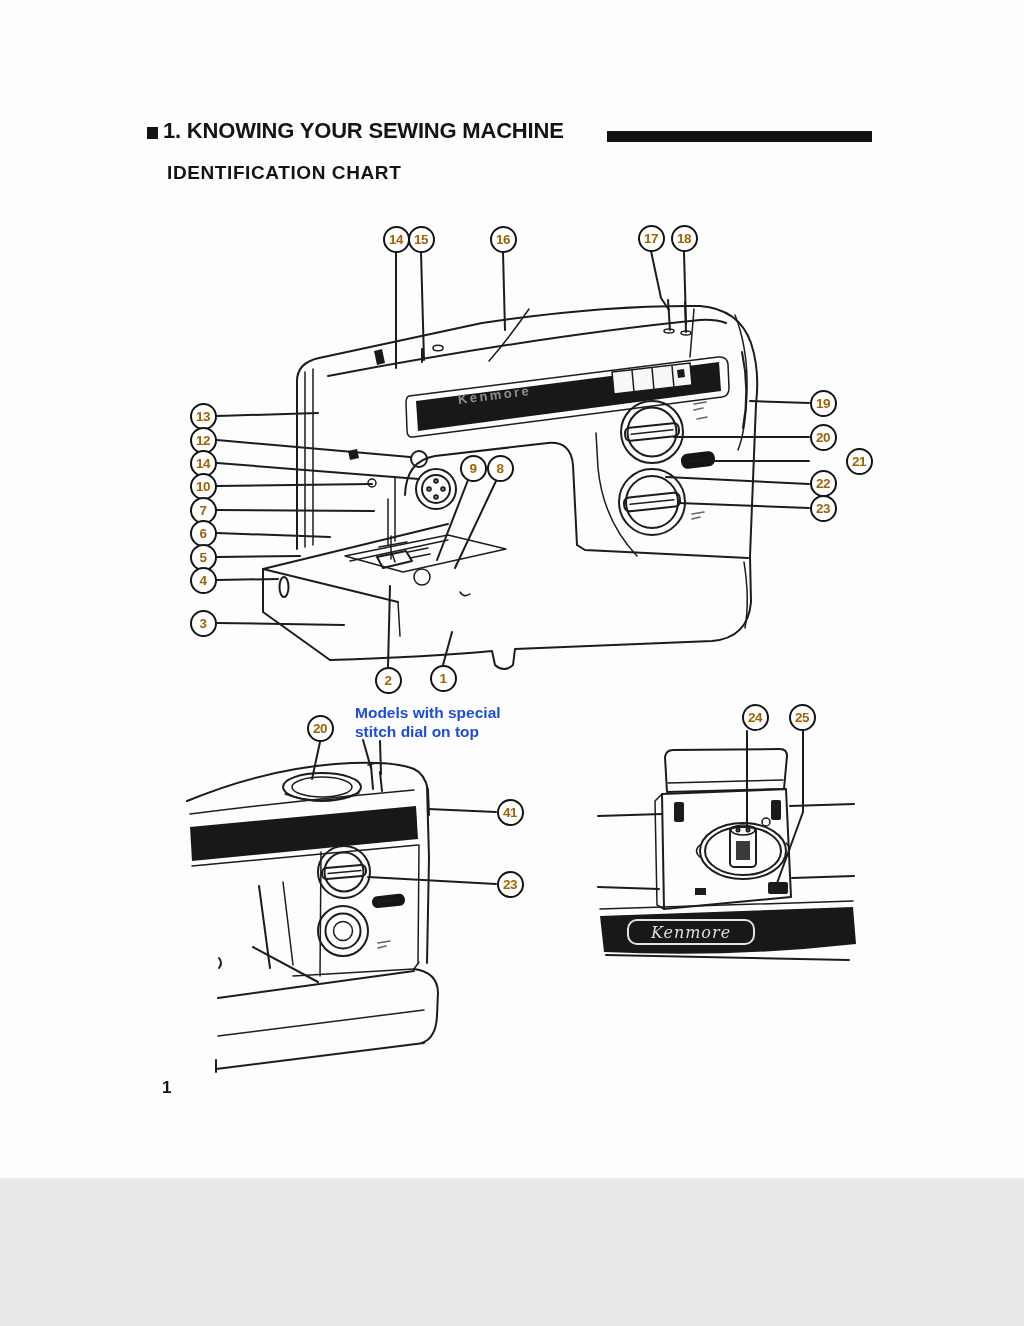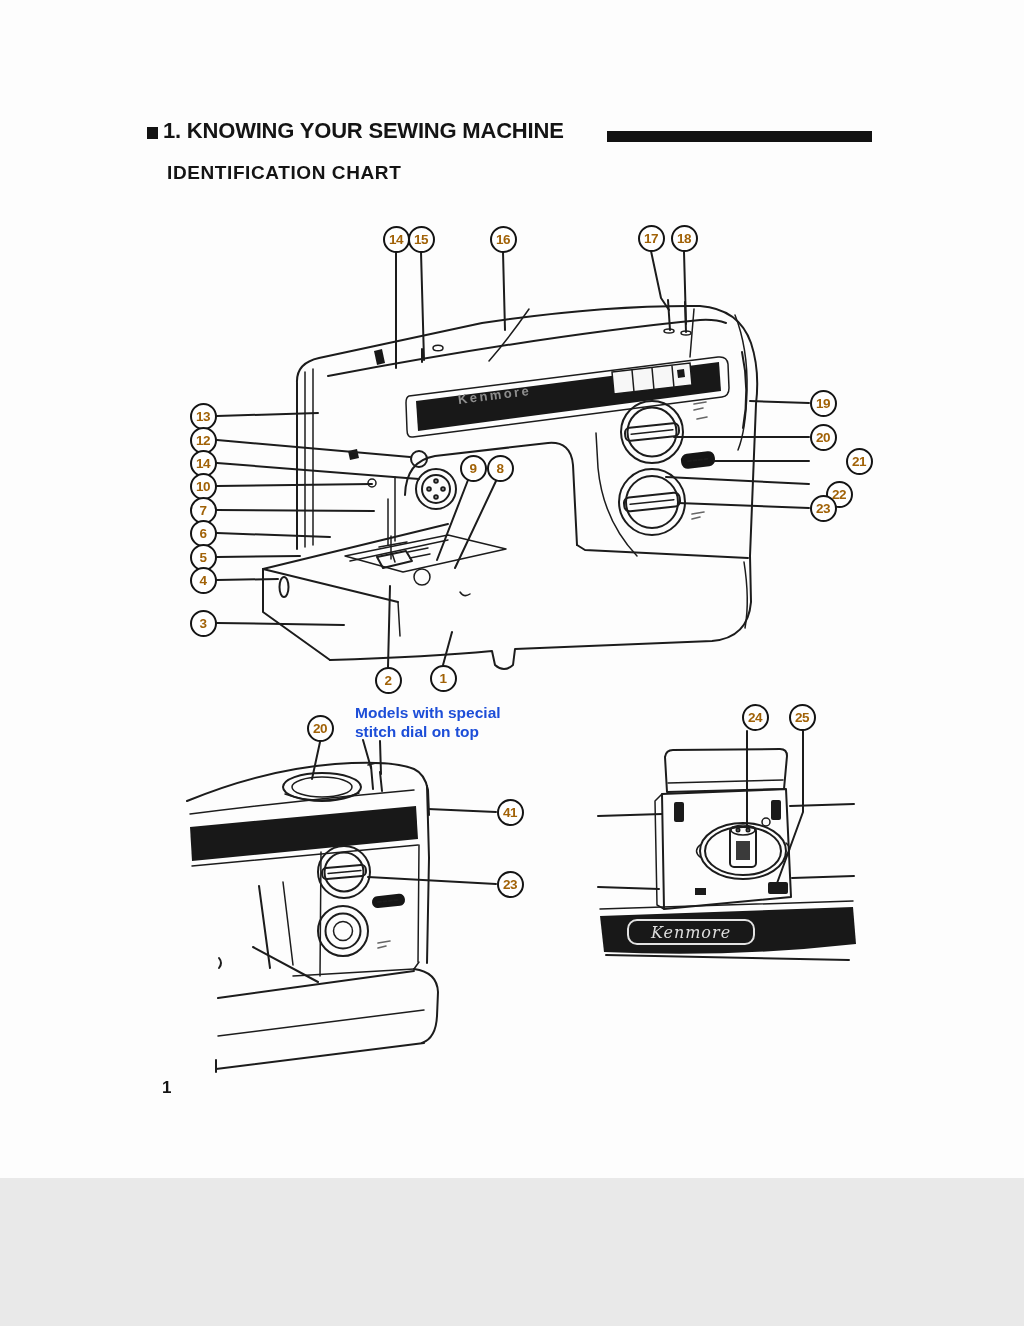--- a/index.html
+++ b/index.html
@@ -279,21 +279,21 @@
         <div class="callout" style="left: 189.5px; top: 543.5px;">5</div>
         <div class="callout" style="left: 189.5px; top: 566.5px;">4</div>
         <div class="callout" style="left: 189.5px; top: 609.5px;">3</div>
         <div class="callout" style="left: 459.5px; top: 454.5px;">9</div>
         <div class="callout" style="left: 486.5px; top: 454.5px;">8</div>
         <div class="callout" style="left: 374.5px; top: 666.5px;">2</div>
         <div class="callout" style="left: 429.5px; top: 664.5px;">1</div>
         <div class="callout" style="left: 809.5px; top: 389.5px;">19</div>
         <div class="callout" style="left: 809.5px; top: 423.5px;">20</div>
         <div class="callout" style="left: 809.5px; top: 447.5px; margin-left: 36px;">21</div>
-        <div class="callout" style="left: 809.5px; top: 481px; margin-left: 16px;">22</div>
+        <div class="callout" style="left: 809.5px; top: 470px;">22</div>
         <div class="callout" style="left: 809.5px; top: 494.5px;">23</div>
       </div>
     <div>
         <div class="callout" style="left: 306.5px; top: 714.5px;">20</div>
         <div class="callout" style="left: 496.5px; top: 798.5px;">41</div>
         <div class="callout" style="left: 496.5px; top: 870.5px;">23</div>
       </div>
     <div>
         <div class="callout" style="left: 733.5px; top: 703.5px; margin-left: 8px;">24</div>
         <div class="callout" style="left: 788.5px; top: 703.5px;">25</div>

